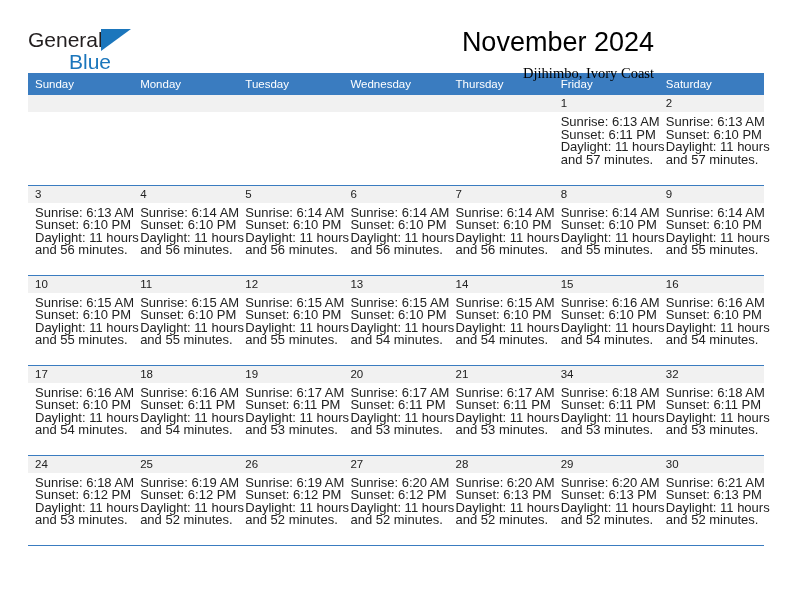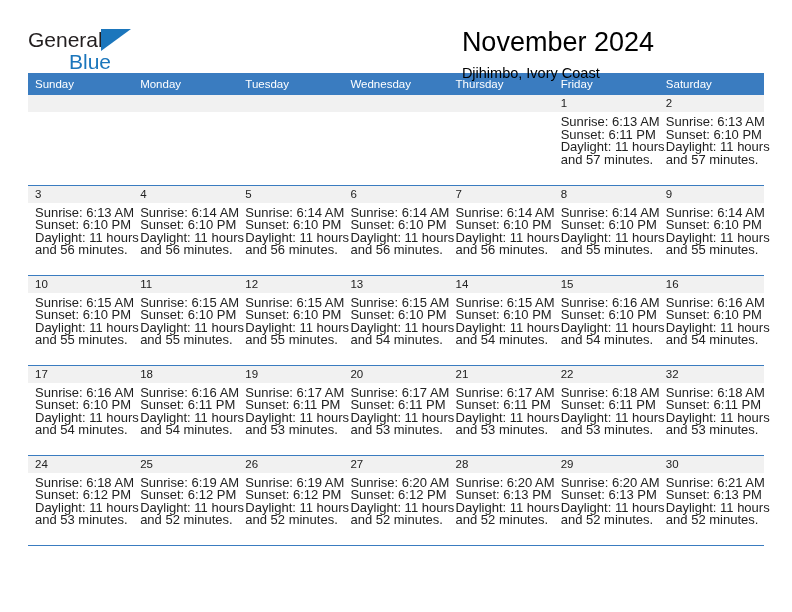--- a/index.html
+++ b/index.html
@@ -58,36 +58,38 @@
     position: absolute;
     left: 73px;
     top: 3px;
     width: 0;
     height: 0;
     border-left: 30px solid #1b76bc;
     border-bottom: 22px solid transparent;
   }
 
   .titles {
+    text-align: right;
     flex: 0 0 auto;
     padding-right: 2px;
   }
   .cal-title {
     font-size: 27px;
     line-height: 32px;
     font-weight: normal;
     color: #000000;
     white-space: nowrap;
   }
   .cal-subtitle {
     font-size: 14.5px;
     line-height: 20px;
     margin-top: 5px;
     color: #000000;
     white-space: nowrap;
+    font-family: Liberation Serif, serif;
   }
 
   
   .calendar {
     width: 736px;
     border-collapse: collapse;
     table-layout: fixed;
     margin-top: 1px;
   }
   .calendar th {
@@ -403,21 +405,21 @@
           <td>
             <div class="daynum-band">21</div>
             <div class="cell-lines">
               <div>Sunrise: 6:17 AM</div>
               <div>Sunset: 6:11 PM</div>
               <div>Daylight: 11 hours</div>
               <div>and 53 minutes.</div>
             </div>
           </td>
           <td>
-            <div class="daynum-band">22</div>
+            <div class="daynum-band">34</div>
             <div class="cell-lines">
               <div>Sunrise: 6:18 AM</div>
               <div>Sunset: 6:11 PM</div>
               <div>Daylight: 11 hours</div>
               <div>and 53 minutes.</div>
             </div>
           </td>
           <td>
             <div class="daynum-band">32</div>
             <div class="cell-lines">

